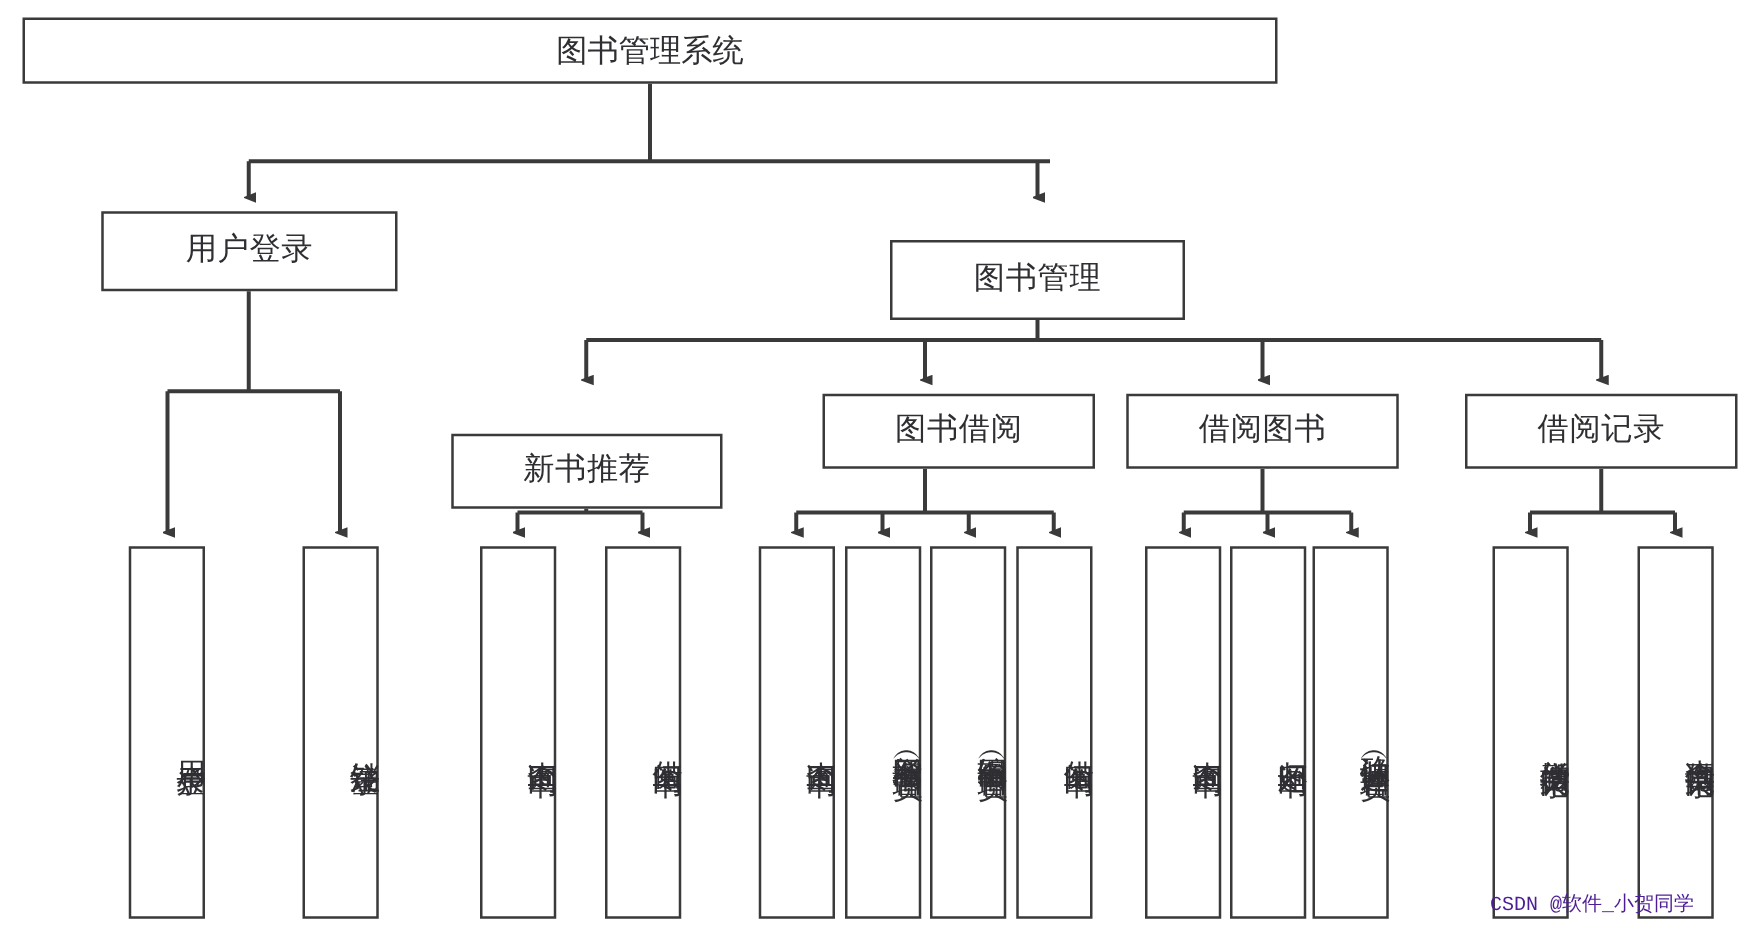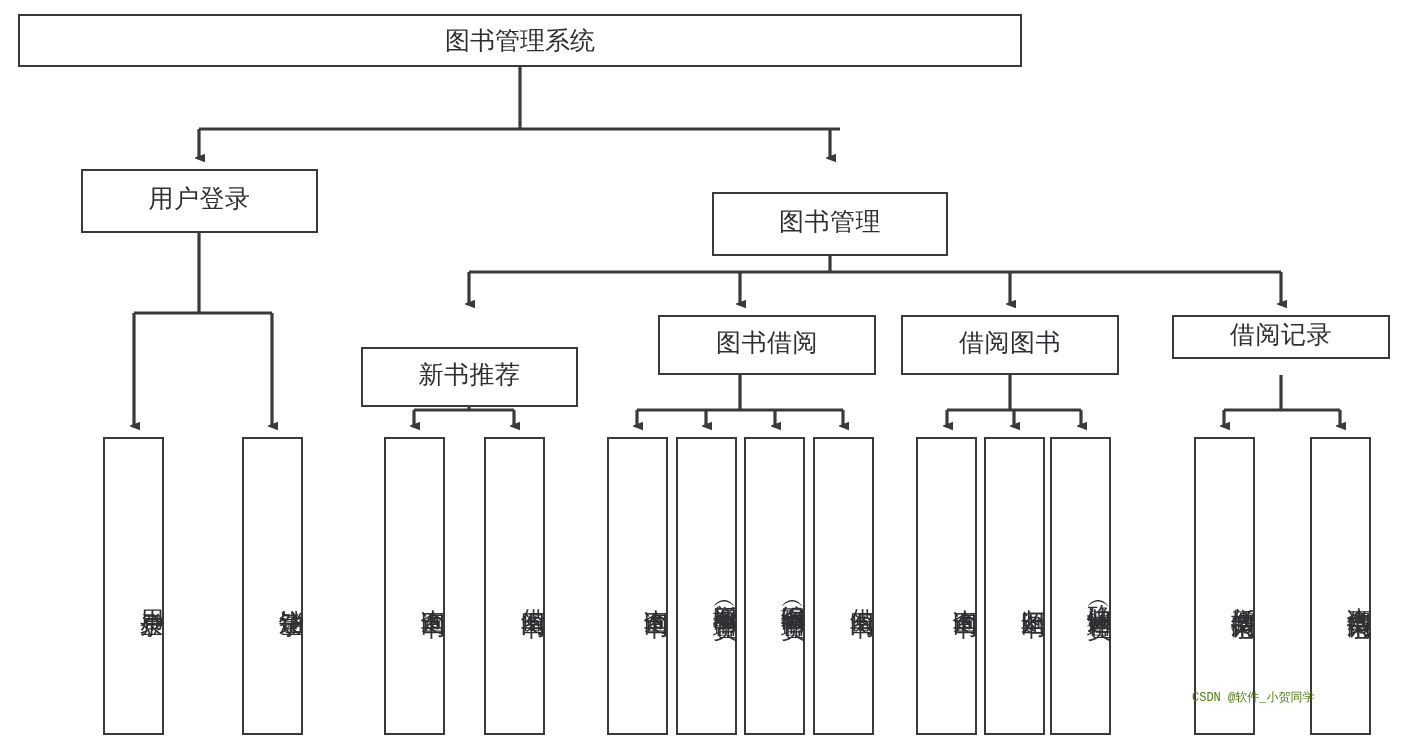--- a/index.html
+++ b/index.html
@@ -54,23 +54,23 @@
   .leaf-label {
     writing-mode: vertical-rl;
     text-orientation: upright;
     letter-spacing: 2px;
     white-space: nowrap;
     line-height: 1;
   }
   .watermark {
     position: absolute;
     left: 1192px;
-    top: 689px;
-    font-size: 12px;
-    color: #4d7c0f;
+    top: 713px;
+    font-size: 16px;
+    color: #4c1d95;
     white-space: nowrap;
     z-index: 3;
   }
 </style>
 </head>
 <body>
 
 <div id="canvas">
 
   <svg id="wires" viewBox="0 0 1405 747" xmlns="http://www.w3.org/2000/svg">
@@ -136,21 +136,21 @@
 
   <div class="node horiz" style="left:361px; top:315px; width:217px; height:60px;margin-top:32px;">
     <span>新书推荐</span>
   </div>
   <div class="node horiz" style="left:631px; top:315px; width:218px; height:60px;margin-left:27px;">
     <span>图书借阅</span>
   </div>
   <div class="node horiz" style="left:901px; top:315px; width:218px; height:60px;">
     <span>借阅图书</span>
   </div>
-  <div class="node horiz" style="left:1172px; top:315px; width:218px; height:44px;">
+  <div class="node horiz" style="left:1172px; top:315px; width:218px; height:60px;">
     <span>借阅记录</span>
   </div>
 
   <div class="node leaf" style="left:103px; top:437px; width:61px; height:298px;">
     <span class="leaf-label">用户登录</span>
   </div>
   <div class="node leaf" style="left:242px; top:437px; width:61px; height:298px;">
     <span class="leaf-label">注销登录</span>
   </div>
 

